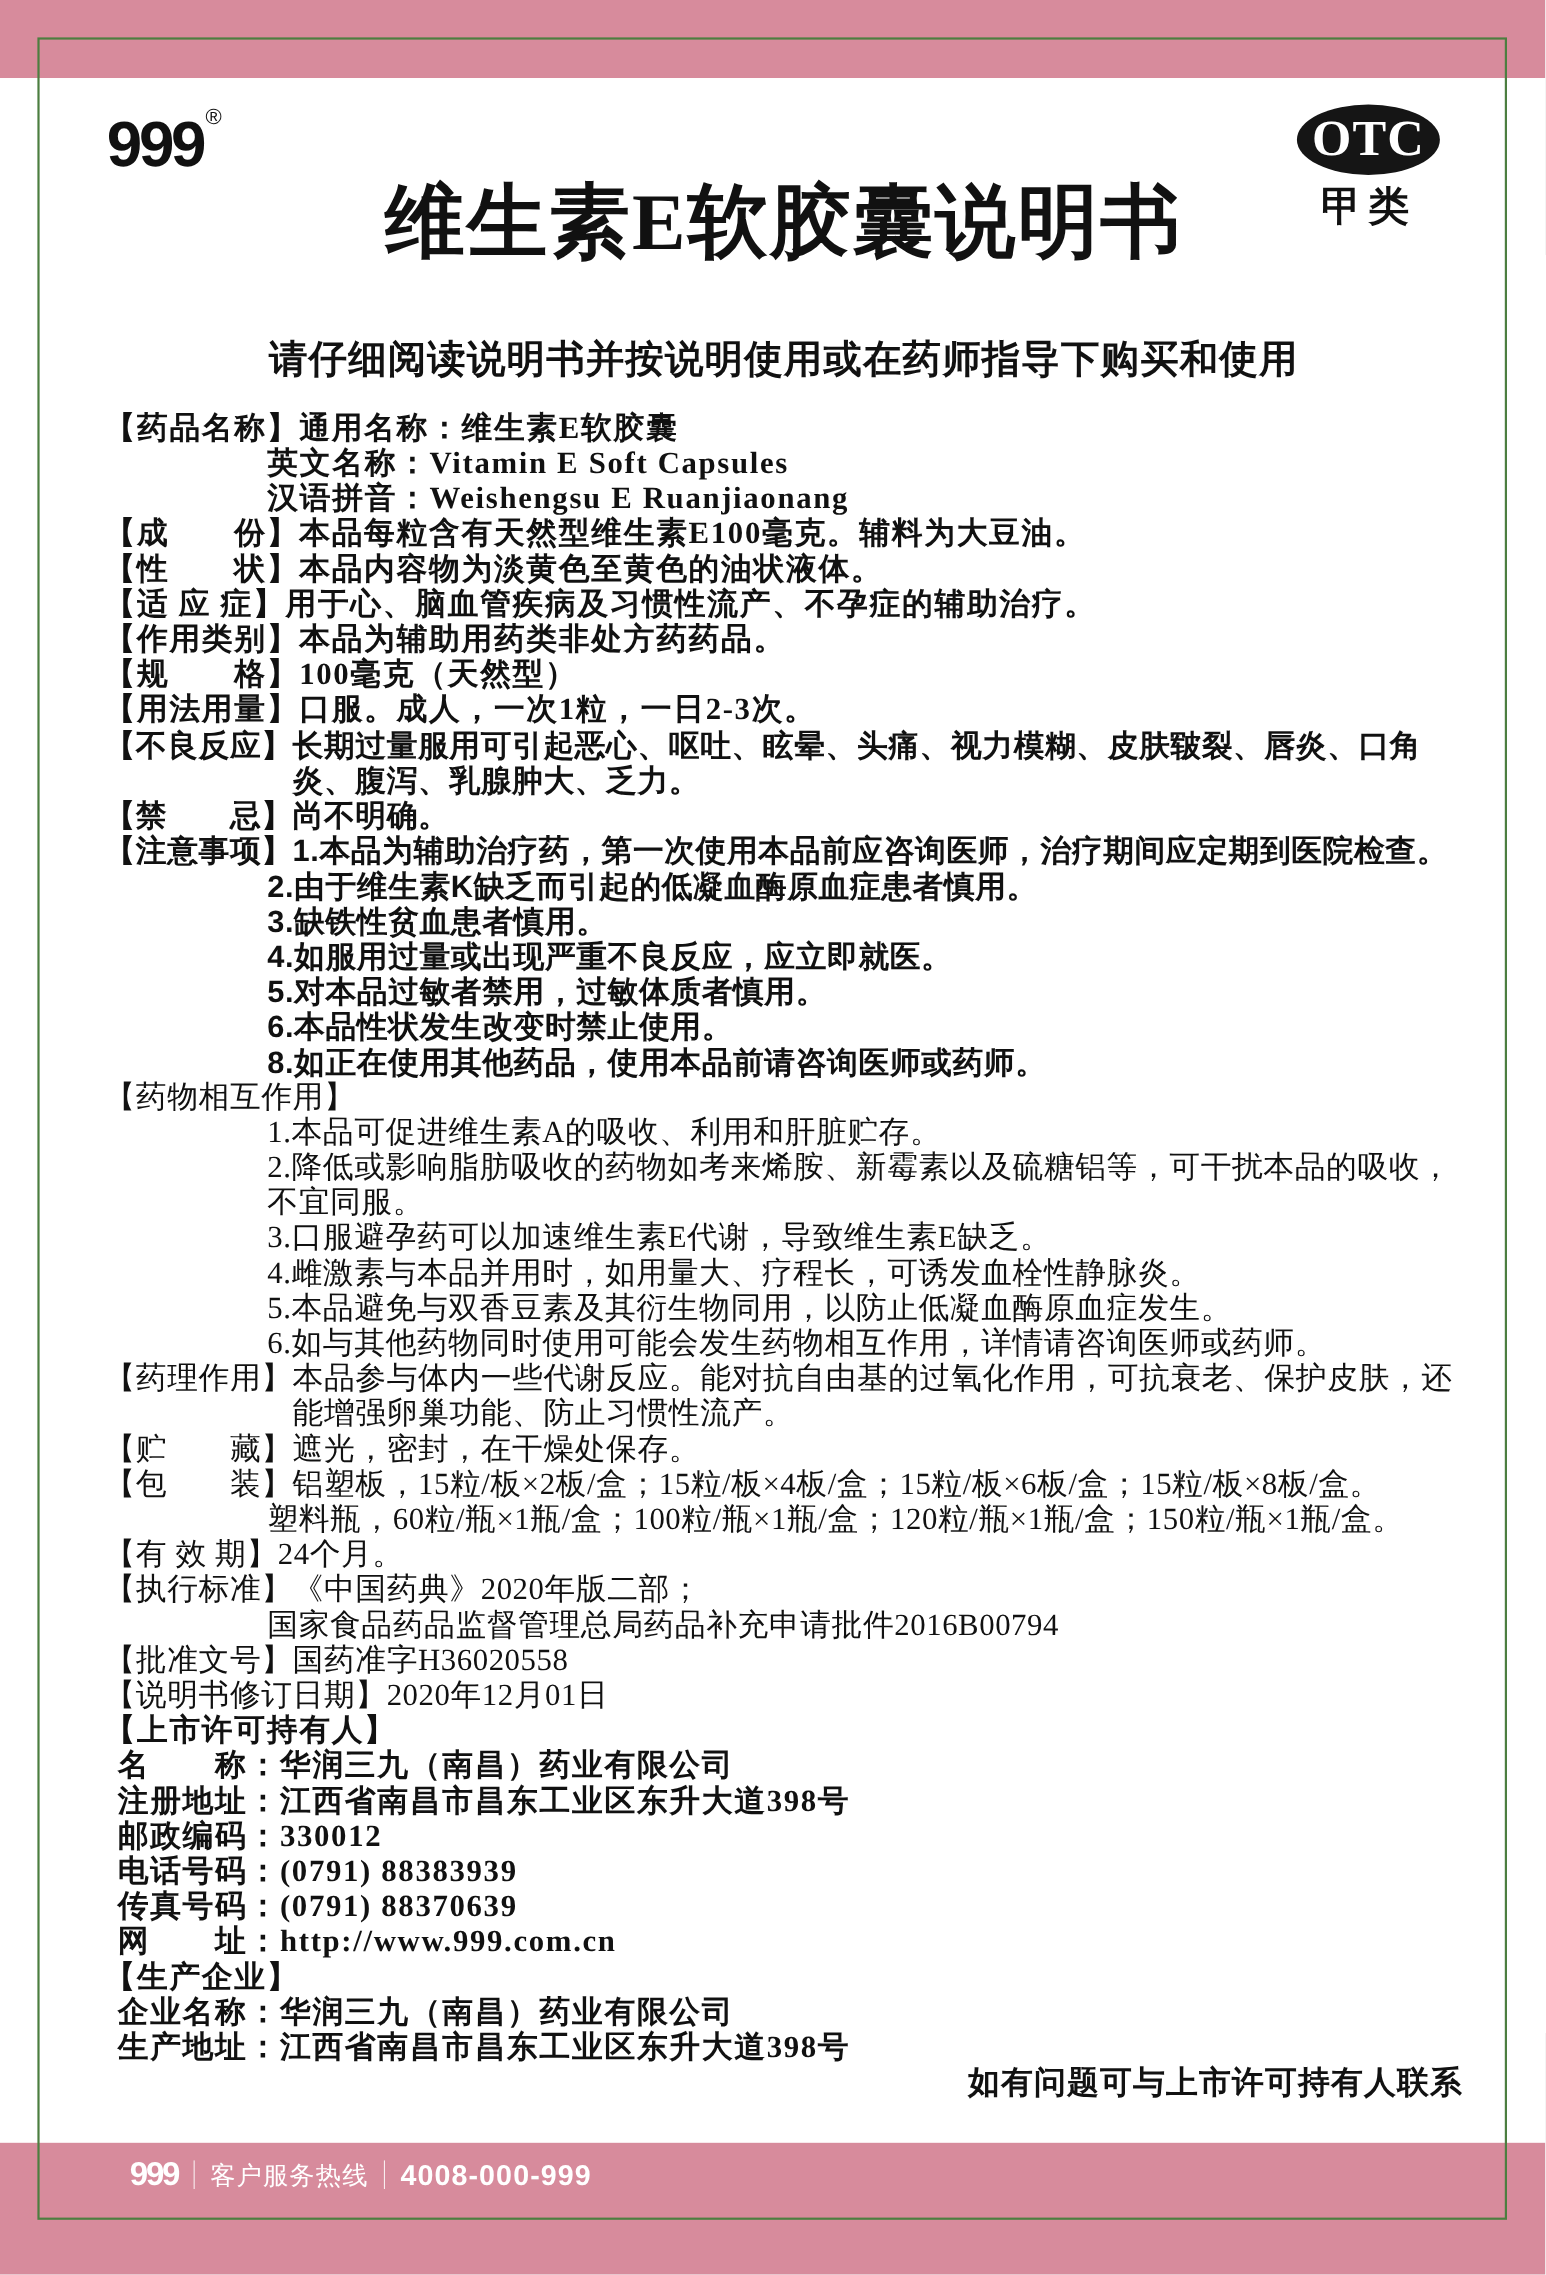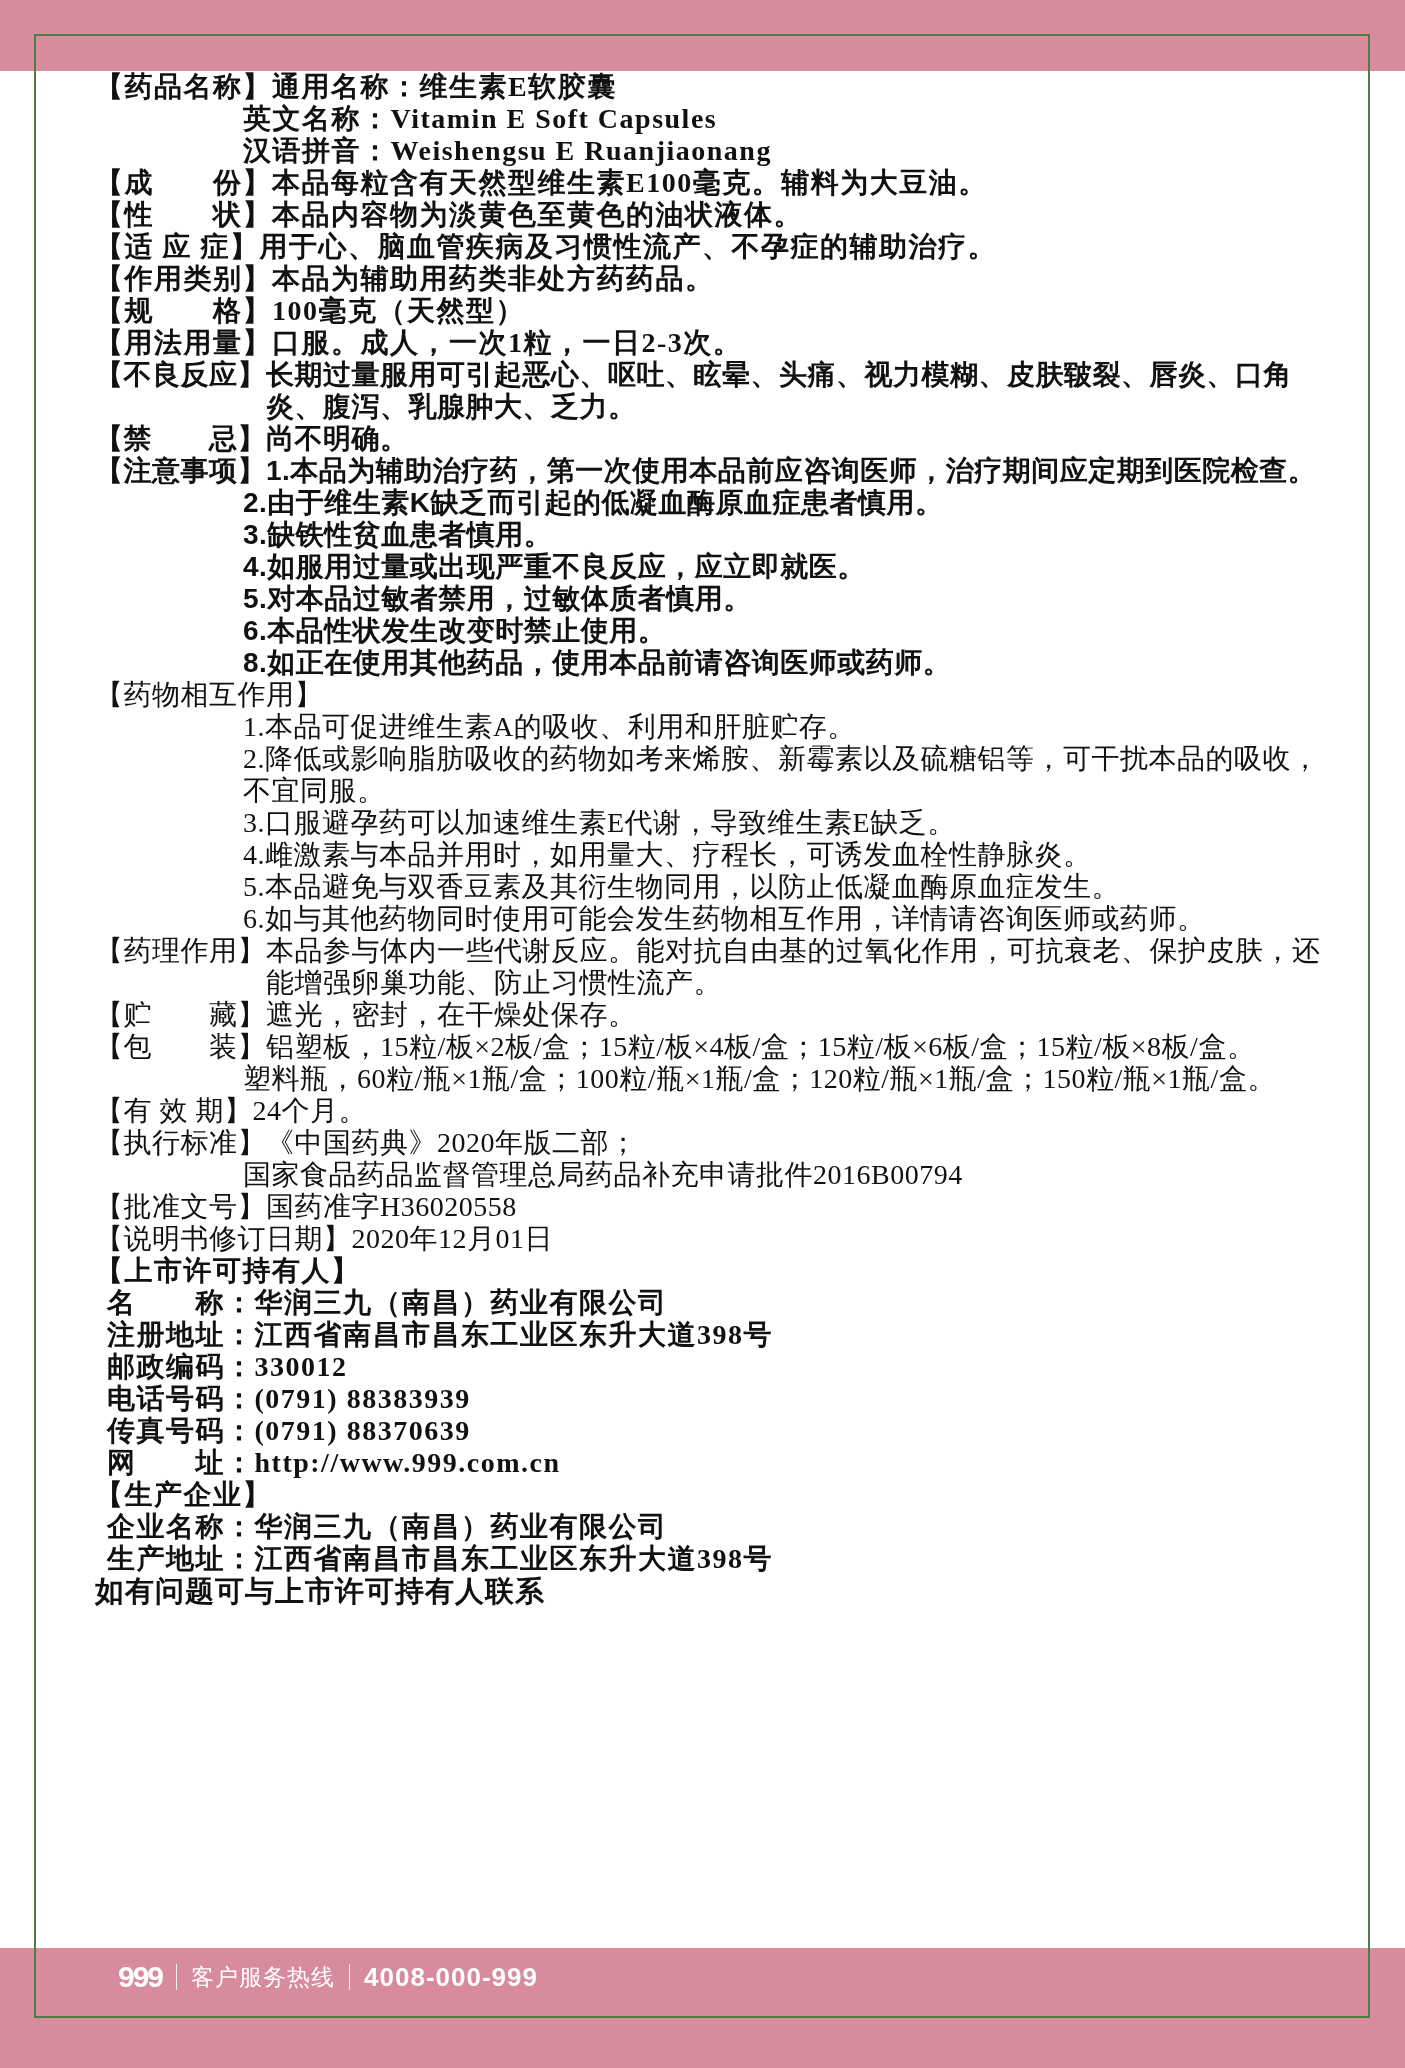--- a/index.html
+++ b/index.html
@@ -32,39 +32,48 @@
   .body-rows{font-size:28px;line-height:32px;}
   .row{display:flex;align-items:baseline;}
   .lab{flex:0 0 148px;white-space:nowrap;}
   .val{flex:1;min-width:0;}
   .row.inline-row .lab{flex:0 0 auto;}
   .sub-row .k{flex:0 0 136px;margin-left:12px;white-space:nowrap;}
   .sub-row .v{flex:1;min-width:0;}
   .s-boldserif{font-family:"Liberation Serif",serif;font-weight:bold;letter-spacing:1.5px;}
   .s-serif{font-family:"Liberation Serif",serif;font-weight:normal;letter-spacing:0.5px;}
   .s-boldsans{font-family:"Liberation Sans",sans-serif;font-weight:bold;letter-spacing:0.5px;}
-  .note-line{font-family:"Liberation Sans",sans-serif;font-weight:bold;font-size:29px;letter-spacing:1px;}
+  .note-line{font-family:"Liberation Sans",sans-serif;font-weight:bold;font-size:29px;letter-spacing:1px;text-align:right;}
   
   .band-bottom{z-index:10;}
   .footer-inner{display:flex;align-items:center;height:58px;padding-left:118px;gap:14px;color:#fff;}
   .f-logo{font-family:"Liberation Sans",sans-serif;font-weight:bold;font-size:30px;letter-spacing:-2px;line-height:1;}
   .f-div{width:1px;height:26px;background:rgba(255,255,255,0.85);}
   .f-label{font-family:"Liberation Sans",sans-serif;font-size:23px;letter-spacing:1px;text-align:center;}
   .f-phone{font-family:"Liberation Sans",sans-serif;font-weight:bold;font-size:26px;letter-spacing:1px;}
 </style>
 </head>
 <body>
 
 <div class="canvas" style="color: rgb(17, 17, 17);">
 
   <div class="band-top" style="background: rgb(215, 139, 156);"></div>
 
   <div class="paper">
     <div class="content">
 
+      <div class="header">
+        <div class="logo999"><span>999</span><sup>®</sup></div>
+        <div class="otc-wrap">
+          <div class="otc-oval" style="background: rgb(21, 21, 21);">OTC</div>
+          <div class="otc-class">甲类</div>
+        </div>
+        <div class="doc-title">维生素E软胶囊说明书</div>
+        <div class="doc-subtitle">请仔细阅读说明书并按说明使用或在药师指导下购买和使用</div>
+      </div>
 
       <div class="body-rows">
           <div class="row s-boldserif">
             <div class="lab">【药品名称】</div>
             <div class="val">通用名称：维生素E软胶囊</div>
           </div>
           <div class="row s-boldserif">
             <div class="lab"></div>
             <div class="val">英文名称：Vitamin E Soft Capsules</div>
           </div>

